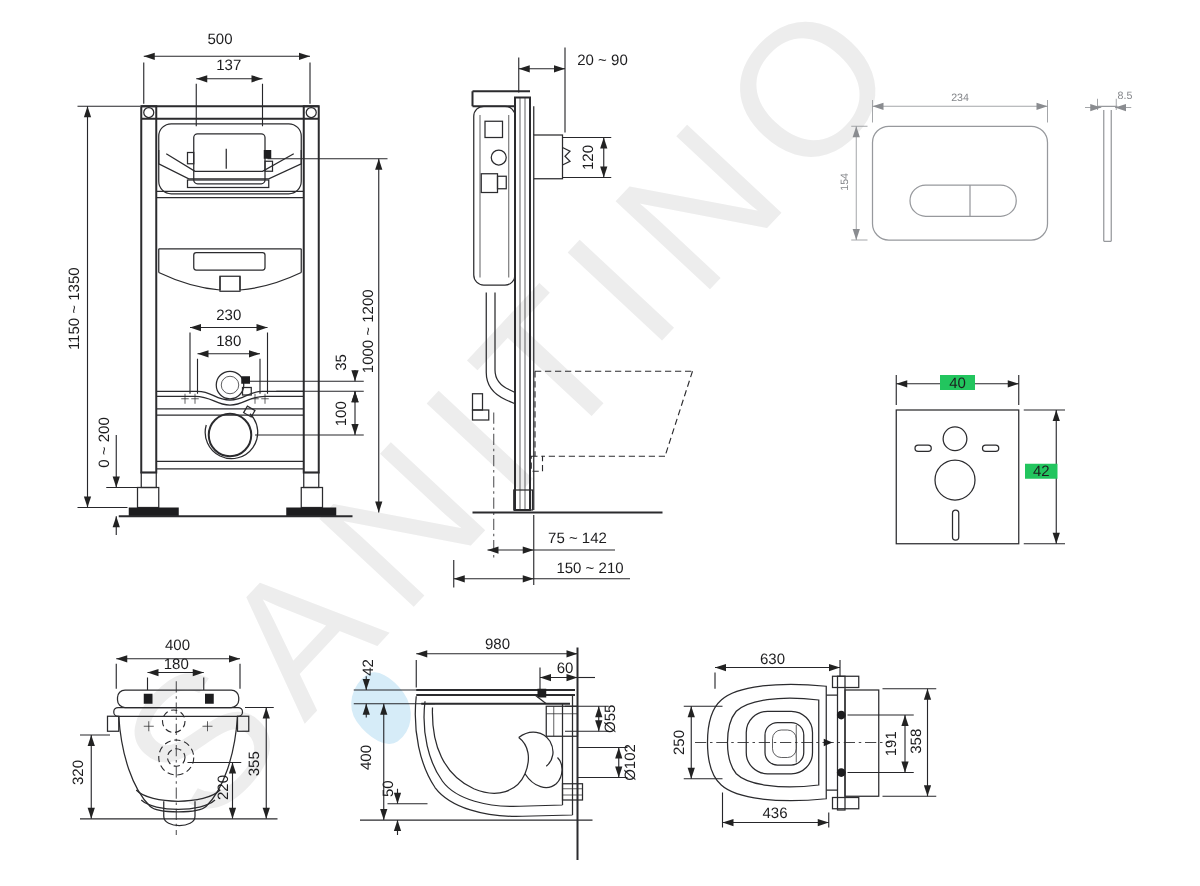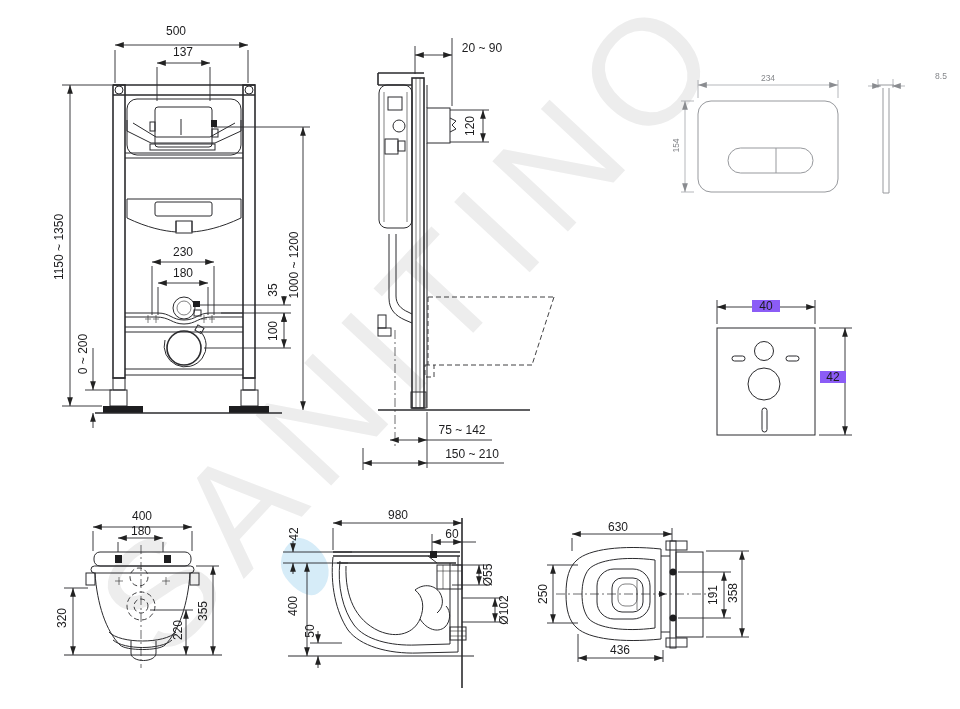--- a/index.html
+++ b/index.html
@@ -8,21 +8,21 @@
   .watermark{position:absolute;left:190px;top:515px;font-size:150px;letter-spacing:16px;
              color:#ededed;white-space:nowrap;transform-origin:0 100%;
              transform:rotate(-47deg);z-index:0;font-weight:400;user-select:none;}
   .wm-drop{position:absolute;left:283px;top:538px;width:44px;height:58px;background:#d6ecf8;
            border-radius:65% 35% 60% 40% / 45% 50% 50% 55%;transform:rotate(-35deg);z-index:0;}
   svg.draw{position:absolute;left:0;top:0;z-index:1;}
   .lb{position:absolute;z-index:2;font-size:12px;line-height:12px;color:#1c1c1e;
       text-align:center;white-space:nowrap;}
   .rot{transform:rotate(-90deg);}
   .sm{font-size:8.5px;line-height:9px;color:#85878b;}
-  .wbg{background:#8b5cf6;}
+  .wbg{background:#22c55e;}
   
   .ln{stroke:#2b2b2e;fill:none;stroke-width:1;}
   .ln2{stroke:#2b2b2e;fill:none;stroke-width:1.6;}
   .thin{stroke:#2b2b2e;fill:none;stroke-width:0.6;}
   .fillb{fill:#1d1d1f;stroke:none;}
   .dim{stroke:#26262a;fill:none;stroke-width:0.9;}
   .dash{stroke:#2b2b2e;fill:none;stroke-width:0.9;stroke-dasharray:5 3;}
   .cl{stroke:#2b2b2e;fill:none;stroke-width:0.7;stroke-dasharray:9 3 2 3;}
   .pl{stroke:#97999d;fill:none;stroke-width:1;}
   .pd{stroke:#97999d;fill:none;stroke-width:0.7;}
@@ -262,21 +262,21 @@
   <div class="lb rot" style="left:258px;top:325px;width:30px">100</div>
   <div class="lb rot" style="left:248px;top:259px;width:92px">1000 ~ 1200</div>
 
   <div class="lb" style="left:454px;top:42px;width:56px">20 ~ 90</div>
   <div class="lb rot" style="left:456px;top:120px;width:28px">120</div>
   <div class="lb" style="left:431px;top:424px;width:62px">75 ~ 142</div>
   <div class="lb" style="left:438px;top:448px;width:68px">150 ~ 210</div>
 
   <div class="lb sm" style="left:755px;top:74px;width:26px">234</div>
   <div class="lb sm rot" style="left:664px;top:141px;width:24px">154</div>
-  <div class="lb sm" style="left:930px;top:72px;width:22px">8.5</div>
+  <div class="lb sm" style="left:889px;top:72px;width:22px">8.5</div>
 
   <div class="lb wbg" style="left:752px;top:300px;width:28px">40</div>
   <div class="lb wbg" style="left:820px;top:371px;width:26px">42</div>
 
   <div class="lb" style="left:128px;top:510px;width:28px">400</div>
   <div class="lb" style="left:127px;top:525px;width:28px">180</div>
   <div class="lb rot" style="left:48px;top:612px;width:28px">320</div>
   <div class="lb rot" style="left:164px;top:624px;width:28px">220</div>
   <div class="lb rot" style="left:189px;top:605px;width:28px">355</div>
 

